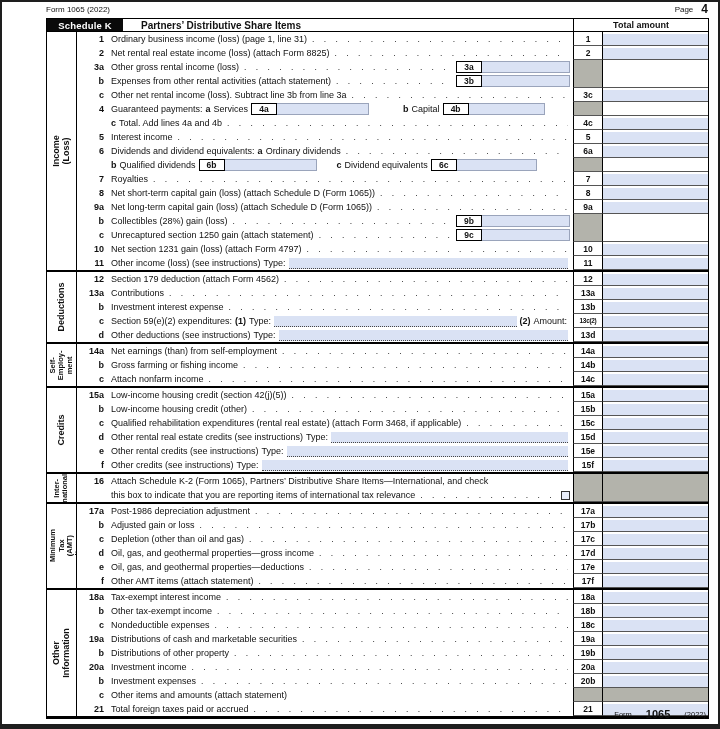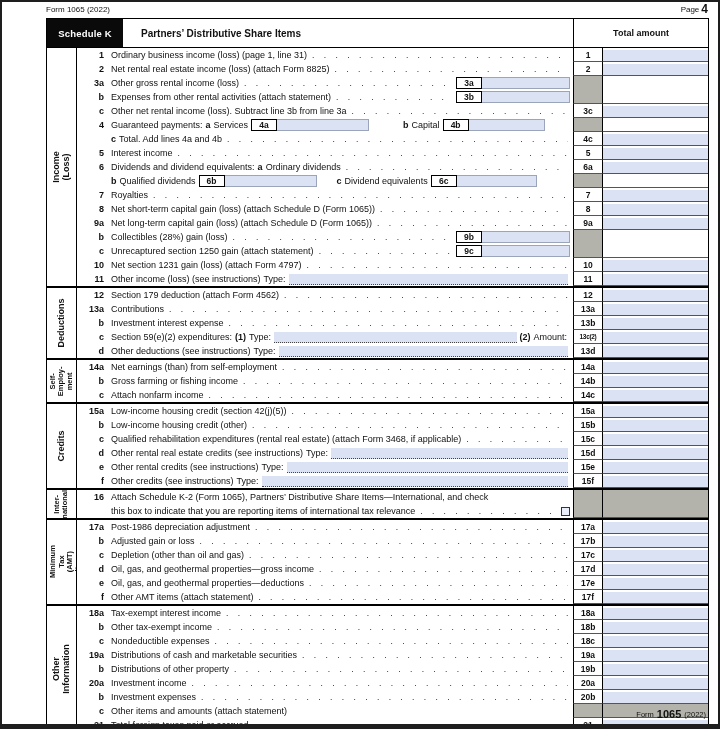--- a/index.html
+++ b/index.html
@@ -8,26 +8,26 @@
     --line:#555;
     --ink:#111;
   }
   html,body{margin:0;padding:0;background:#fff;}
   body{width:720px;height:729px;font-family:"Liberation Sans",sans-serif;color:var(--ink);}
   .page{position:relative;width:720px;height:729px;box-sizing:border-box;
         border:2px solid #1e1e1e;border-bottom-width:5px;background:#fff;overflow:hidden;}
   
   .pghead{position:absolute;top:2px;left:44px;right:10px;display:flex;
           justify-content:space-between;align-items:flex-end;font-size:8px;}
-  .pagenum-wrap{display:flex;align-items:flex-end;gap:2px;}
+  .pagenum-wrap{display:flex;align-items:flex-end;gap:8px;}
   .pagenum{font-weight:bold;font-size:12px;line-height:10px;}
   
   .ktable{position:absolute;left:44px;top:16px;width:663px;box-sizing:border-box;
           border-bottom:3px solid #000;}
-  .khead{display:flex;height:30px;border:1px solid #000;box-sizing:border-box;align-items:stretch;}
+  .khead{display:flex;height:14px;border:1px solid #000;box-sizing:border-box;align-items:stretch;}
   .schedk{width:76px;background:#0a0a0a;color:#fff;font-weight:bold;font-size:9.5px;
           display:flex;align-items:center;justify-content:center;letter-spacing:.2px;}
   .ktitle{flex:1;font-weight:bold;font-size:10px;display:flex;align-items:center;padding-left:18px;}
   .tahead{width:135px;border-left:1px solid #000;font-weight:bold;font-size:9px;
           display:flex;align-items:center;justify-content:center;box-sizing:border-box;}
   .section{display:flex;border-left:1px solid #000;border-right:1px solid #000;box-sizing:border-box;}
   .section + .section{border-top:2px solid #000;}
   .vcell{width:30px;border-right:1px solid #000;display:flex;align-items:center;
          justify-content:center;overflow:hidden;flex:none;box-sizing:border-box;}
   .vlabel{transform:rotate(-90deg);font-weight:bold;text-align:center;white-space:pre-line;
@@ -60,21 +60,21 @@
         justify-content:center;border-bottom:1px solid var(--line);background:#fff;}
   .rnum.smalltxt{font-size:6.5px;letter-spacing:-.3px;}
   .rnum.grayed{background:var(--gray);}
   .ramt{width:105px;flex:none;height:100%;box-sizing:border-box;border-bottom:1px solid var(--line);
         position:relative;background:#fff;}
   .ramt.grayed{background:var(--gray);}
   .ramt .inner{position:absolute;left:0;right:0;bottom:0;top:2px;background:var(--blue);}
   .row.merge .rnum,.row.merge .ramt{border-bottom:none;}
   
   .pgfoot{position:absolute;right:12px;bottom:5px;font-size:7.5px;display:flex;
-          align-items:flex-end;gap:3px;}
+          align-items:flex-end;gap:14px;}
   .footnum{font-weight:bold;font-size:11px;line-height:9px;}
 </style>
 </head>
 <body>
 
 <div class="page">
 
   <div class="pghead">
     <span>Form 1065 (2022)</span>
     <span class="pagenum-wrap">

